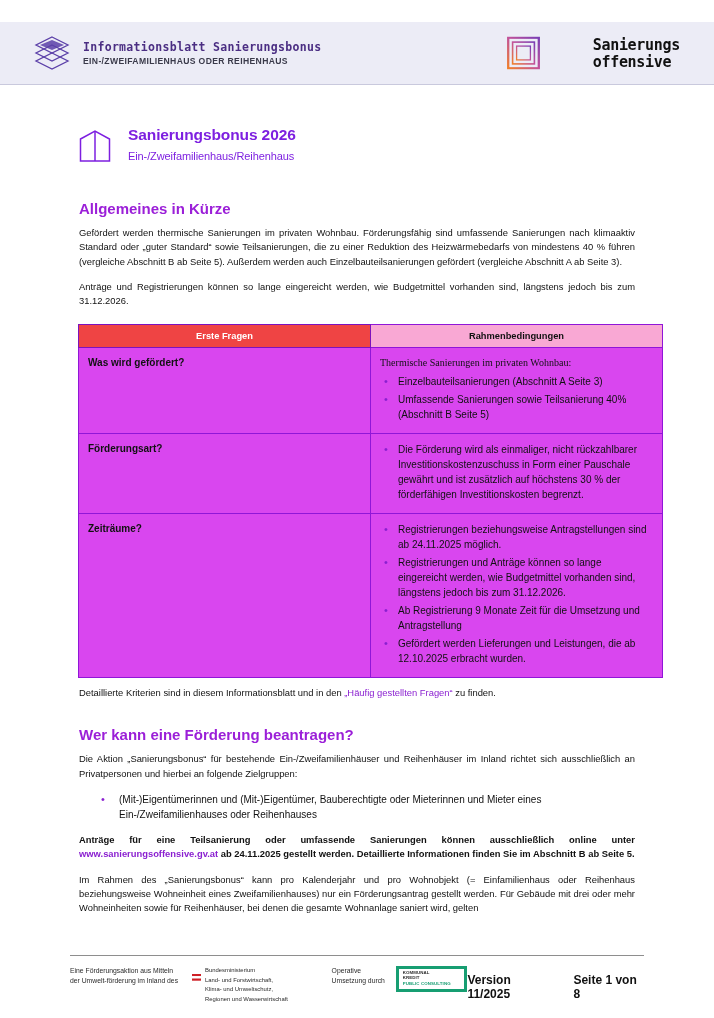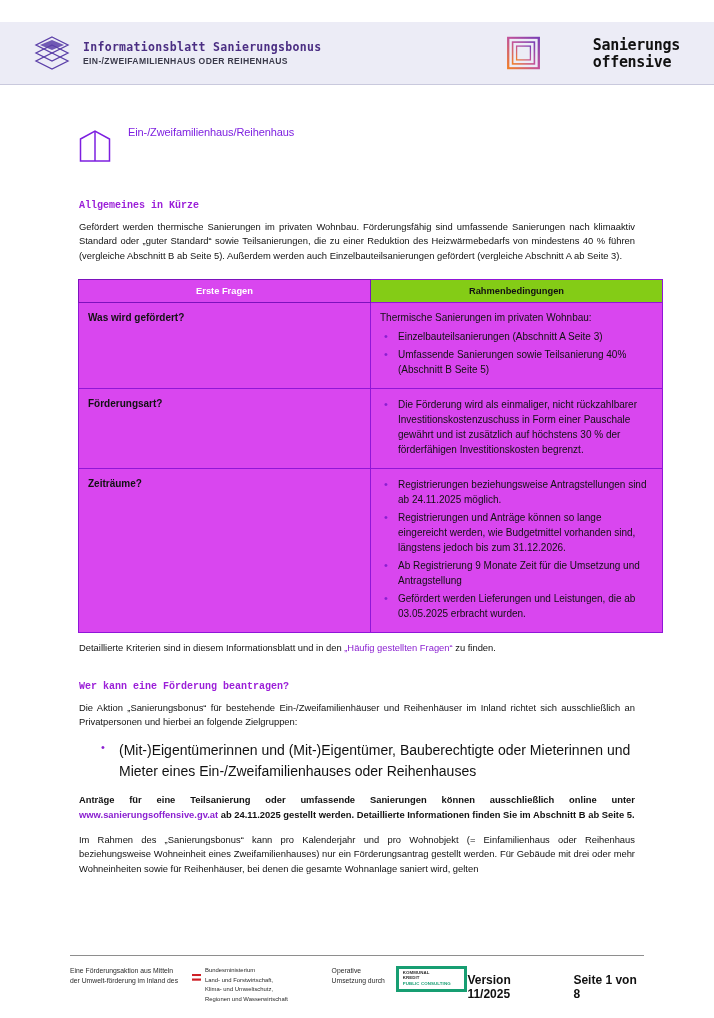--- a/index.html
+++ b/index.html
@@ -90,44 +90,43 @@
     letter-spacing: -0.1px;
   }
 
   
   .content {
     position: absolute;
     left: 79px; top: 200px;
     width: 556px;
   }
   .sec-head {
-    font-size: 10px;
+    font-size: 15px;
     font-weight: bold;
     color: #9b1fd8;
     margin: 0 0 9px 0;
-    font-family: Liberation Mono, monospace;
   }
   p.para {
     font-size: 9.4px;
     line-height: 1.52;
     text-align: justify;
     margin: 0 0 11px 0;
     color: #111;
   }
   p.para.bold { font-weight: bold; }
   .lnk { color: #8a1fd0; }
   .lnk.b { font-weight: bold; }
 
   ul.doc-list {
     margin: 0 0 11px 0;
     padding-left: 22px;
     list-style: none;
   }
   ul.doc-list li {
-    font-size: 14px;
+    font-size: 10px;
     line-height: 1.5;
     margin-bottom: 2px;
     position: relative;
     padding-left: 18px;
     color: #111;
   }
   ul.doc-list li:before {
     content: "\2022";
     position: absolute;
     left: 0; top: -1px;
@@ -136,47 +135,47 @@
   }
 
   
   table.facts {
     width: 585px;
     border-collapse: collapse;
     margin: 16px 0 8px -1px;
     table-layout: fixed;
   }
   table.facts th {
-    background: #d946ef;
+    background: #ef4444;
     color: #ffffff;
     font-size: 9.3px;
     font-weight: bold;
     padding: 6px 4px;
     border: 1px solid #7d12bd;
     text-align: center;
   }
   table.facts th.th-right {
-    background: #84cc16;
+    background: #f9a8d4;
     color: #111111;
     border-color: #9016d8;
   }
   table.facts td {
     border: 1px solid #9016d8;
     padding: 8px 9px;
     vertical-align: top;
     font-size: 10px;
     line-height: 1.48;
     color: #111;
     background: #d946ef;
   }
   table.facts td.q {
     font-weight: bold;
     width: 145px;
   }
-  table.facts .cell-lead { margin: 0 0 3px 0; }
+  table.facts .cell-lead { margin: 0 0 3px 0; font-family: Liberation Serif, serif; }
   table.facts ul {
     margin: 0;
     padding: 0;
     list-style: none;
   }
   table.facts ul li {
     position: relative;
     padding-left: 18px;
     margin-bottom: 3px;
     line-height: 1.5;
@@ -312,28 +311,30 @@
 <div class="header-rule"></div>
 
 <div class="doc-title-row">
   <span class="house-icon">
     <svg viewBox="0 0 34 36" width="34" height="36">
       <path d="M2.5 11 L17 3 L31.5 11 L31.5 33 L2.5 33 Z" fill="none" stroke="#7d1fe0" stroke-width="1.5"></path>
       <line x1="17" y1="3.8" x2="17" y2="33" stroke="#7d1fe0" stroke-width="1.5"></line>
     </svg>
   </span>
   <div class="doc-title-texts">
+    <div class="doc-title">Sanierungsbonus 2026</div>
     <div class="doc-subtitle">Ein-/Zweifamilienhaus/Reihenhaus</div>
   </div>
 </div>
 
 <div class="content">
 
   <div class="sec-head">Allgemeines in Kürze</div>
   <p class="para">Gefördert werden thermische Sanierungen im privaten Wohnbau. Förderungsfähig sind umfassende Sanierungen nach klimaaktiv Standard oder „guter Standard“ sowie Teilsanierungen, die zu einer Reduktion des Heizwärmebedarfs von mindestens 40 % führen (vergleiche Abschnitt B ab Seite 5). Außerdem werden auch Einzelbauteilsanierungen gefördert (vergleiche Abschnitt A ab Seite 3).</p>
+  <p class="para">Anträge und Registrierungen können so lange eingereicht werden, wie Budgetmittel vorhanden sind, längstens jedoch bis zum 31.12.2026.</p>
 
   <table class="facts">
     <thead>
       <tr>
         <th>Erste Fragen</th>
         <th class="th-right">Rahmenbedingungen</th>
       </tr>
     </thead>
     <tbody>
         <tr>
@@ -354,21 +355,21 @@
             </ul>
           </td>
         </tr>
         <tr>
           <td class="q">Zeiträume?</td>
           <td>
             <ul>
               <li>Registrierungen beziehungsweise Antragstellungen sind ab 24.11.2025 möglich.</li>
               <li>Registrierungen und Anträge können so lange eingereicht werden, wie Budgetmittel vorhanden sind, längstens jedoch bis zum 31.12.2026.</li>
               <li>Ab Registrierung 9 Monate Zeit für die Umsetzung und Antragstellung</li>
-              <li>Gefördert werden Lieferungen und Leistungen, die ab 03.05.2025 erbracht wurden.</li>
+              <li>Gefördert werden Lieferungen und Leistungen, die ab 12.10.2025 erbracht wurden.</li>
             </ul>
           </td>
         </tr>
       </tbody>
   </table>
 
   <p class="after-table">
     <span>Detaillierte Kriterien sind in diesem Informationsblatt und in den </span><span class="lnk">„Häufig gestellten Fragen“</span><span> zu finden.</span>
   </p>
 

